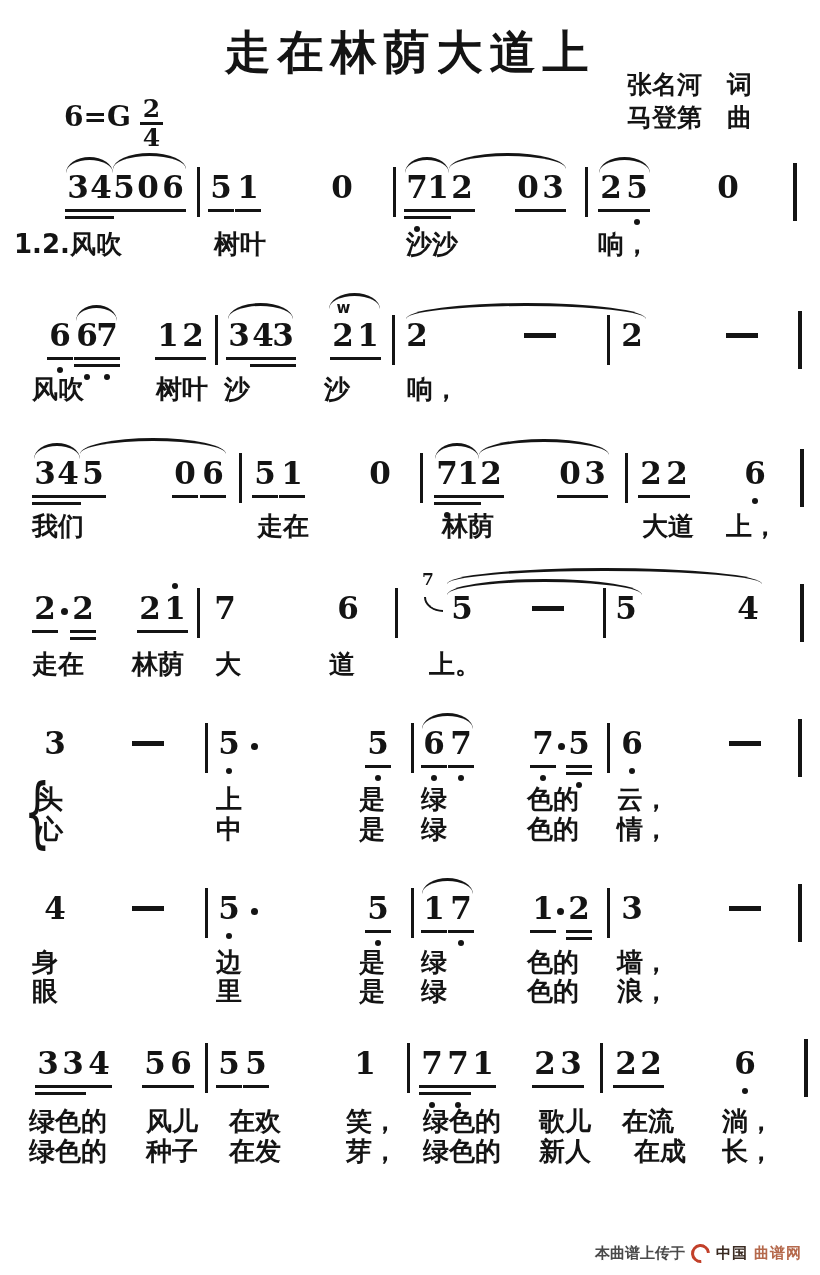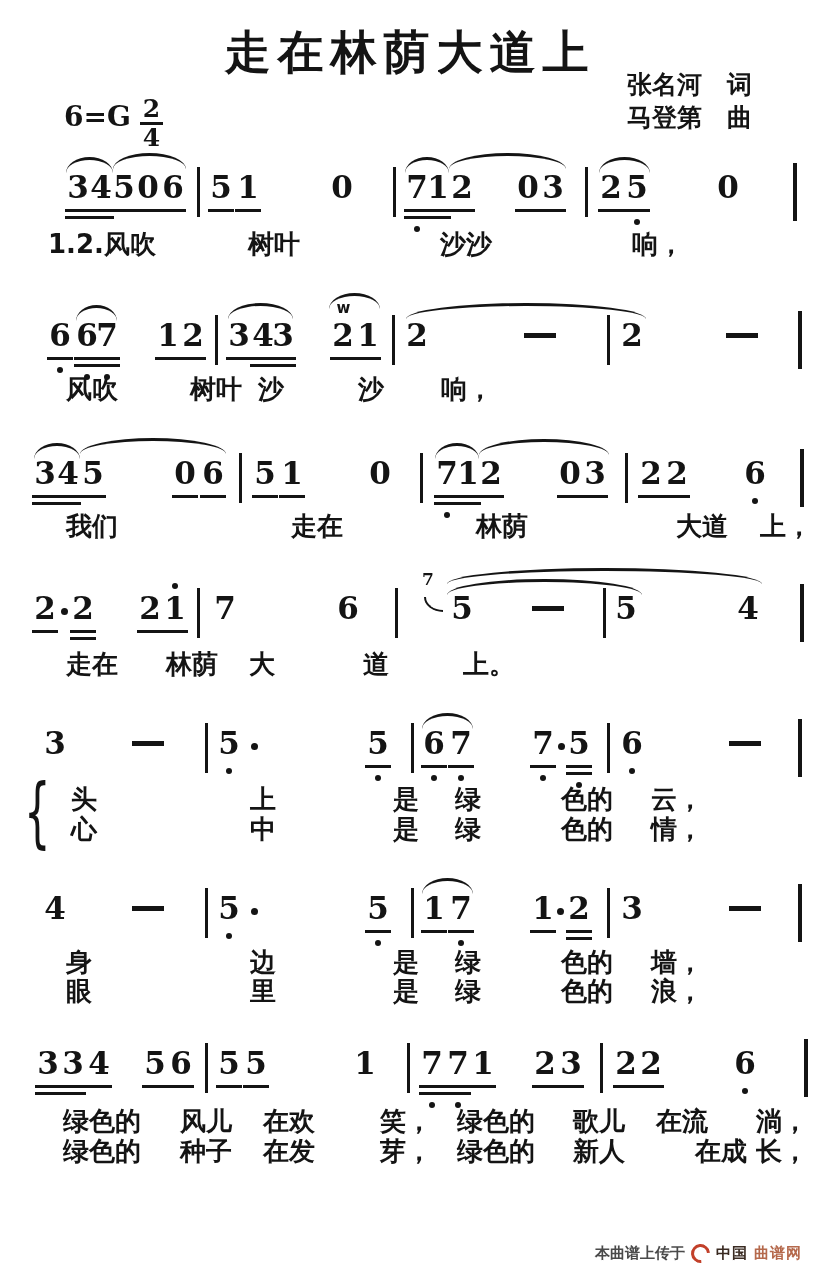--- a/index.html
+++ b/index.html
@@ -25,21 +25,21 @@
   .adot{position:absolute;width:7px;height:7px;border-radius:50%;background:#141414;}
   .barline{position:absolute;background:#141414;}
   .dash{position:absolute;width:32px;height:5px;background:#141414;}
   .slur{position:absolute;height:13px;border-top:3px solid #141414;
         border-radius:50% 50% 0 0/100% 100% 0 0;}
   .gslur{position:absolute;width:17px;height:13px;border-left:2.5px solid #141414;
         border-bottom:2.5px solid #141414;border-bottom-left-radius:100% 100%;}
   .mordent{position:absolute;font:700 15px "DejaVu Sans",sans-serif;
         transform:translateX(-50%);letter-spacing:-1px;line-height:1;}
   .lyric{position:absolute;font:700 26px "DejaVu Sans",sans-serif;line-height:1.1;
-        transform:translateX(-50%);white-space:nowrap;margin-left:34px;}
+        transform:translateX(-50%);white-space:nowrap;}
   .brace{position:absolute;font:400 76px "DejaVu Sans",sans-serif;line-height:1;
         transform:scale(.55,1);transform-origin:left center;}
   .watermark{position:absolute;right:18px;top:1244px;display:flex;align-items:center;
         gap:6px;font:700 15px "DejaVu Sans",sans-serif;}
   .wm-prefix{color:#4a4a4a;font-weight:700;}
   .wm-logo{display:inline-block;width:13px;height:13px;border-radius:50%;
         border:3.5px solid #c2402a;border-right-color:transparent;transform:rotate(40deg);}
   .wm-dark{letter-spacing:1px;}
   .wm-light{letter-spacing:1px;}
 </style>
@@ -365,21 +365,21 @@
       <div class="lyric" style="left: 462px; top: 1107px;">绿色的</div>
       <div class="lyric" style="left: 565px; top: 1107px;">歌儿</div>
       <div class="lyric" style="left: 648px; top: 1107px;">在流</div>
       <div class="lyric" style="left: 748px; top: 1107px;">淌，</div>
       <div class="lyric" style="left: 68px; top: 1137px;">绿色的</div>
       <div class="lyric" style="left: 172px; top: 1137px;">种子</div>
       <div class="lyric" style="left: 255px; top: 1137px;">在发</div>
       <div class="lyric" style="left: 372px; top: 1137px;">芽，</div>
       <div class="lyric" style="left: 462px; top: 1137px;">绿色的</div>
       <div class="lyric" style="left: 565px; top: 1137px;">新人</div>
-      <div class="lyric" style="left: 687px; top: 1137px;">在成</div>
+      <div class="lyric" style="left: 660px; top: 1137px;">在成</div>
       <div class="lyric" style="left: 748px; top: 1137px;">长，</div>
     </div>
 
   <div class="watermark">
     <span class="wm-prefix">本曲谱上传于</span>
     <span class="wm-logo" style="border-color: rgb(194, 64, 42) transparent rgb(194, 64, 42) rgb(194, 64, 42);"></span>
     <span class="wm-dark" style="color: rgb(58, 43, 34);">中国</span>
     <span class="wm-light" style="color: rgb(181, 105, 76);">曲谱网</span>
   </div>
 </div>

